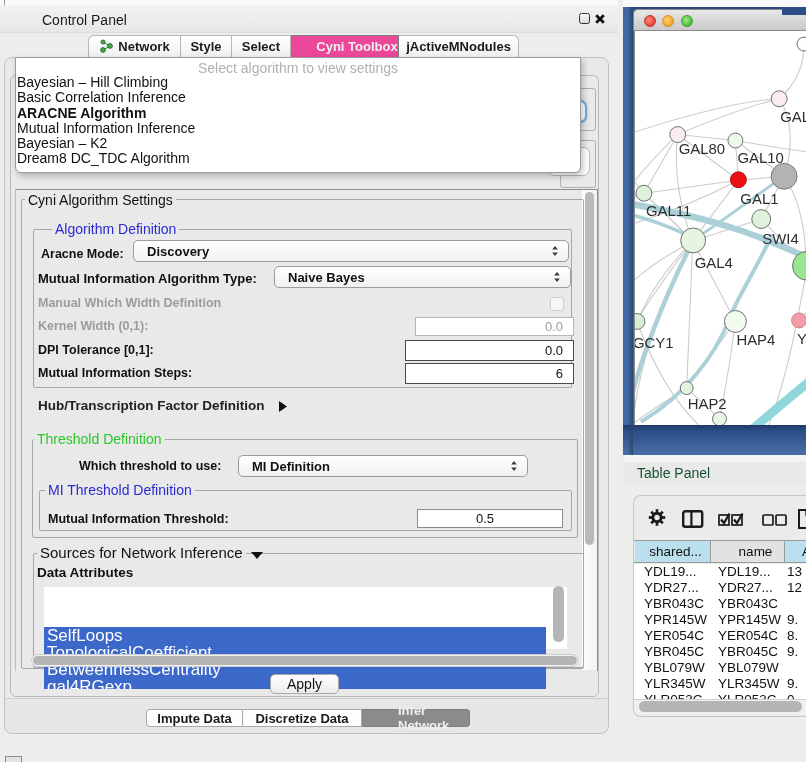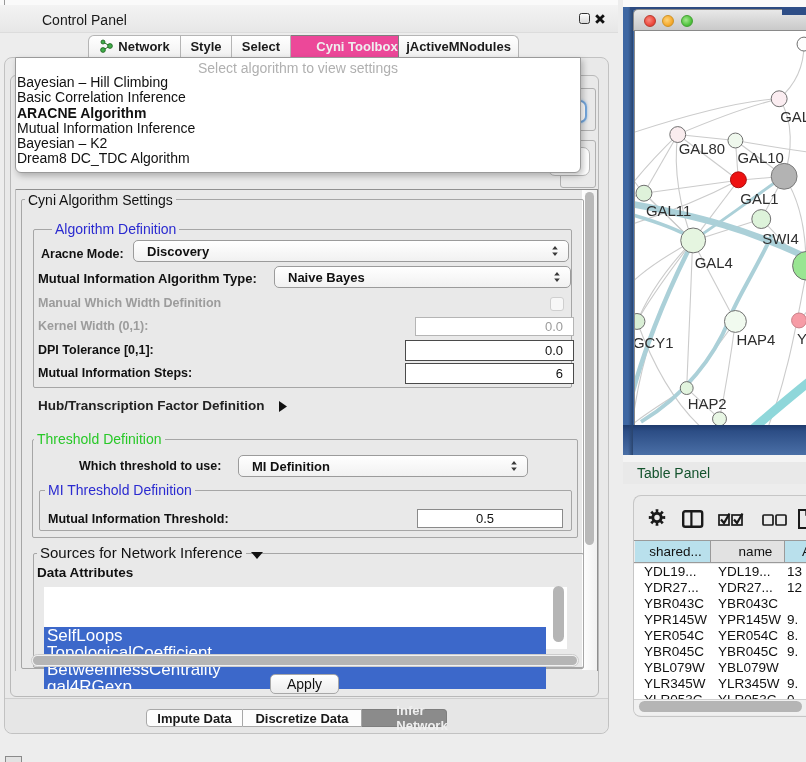--- a/index.html
+++ b/index.html
@@ -132,21 +132,21 @@
 
 <div class="abs" style="left:31px;top:654px;width:548px;height:13px;background:#f1f1f1;border:1px solid #cdcdcd;border-radius:7px;"></div>
 <div class="abs" style="left:33px;top:656px;width:544px;height:9px;background:#b5b5b5;border-radius:5px;"></div>
 
 <div class="abs" style="left:270px;top:674px;width:69px;height:20px;background:linear-gradient(#ffffff,#ececec);border:1px solid #a8a8a8;border-radius:5px;font-size:14px;color:#111;text-align:center;line-height:18px;">Apply</div>
 
 <div class="abs" style="left:5px;top:698px;width:603px;height:35px;background:#e6e6e6;border-radius:0 0 8px 8px;border-top:1px solid #cfcfcf;"></div>
 <div class="abs" style="left:146px;top:709px;height:18px;display:flex;font-size:13px;font-weight:bold;color:#1a1a1a;">
   <div class="tabtxt" style="width:97px;background:#fdfdfd;border:1px solid #a8a8a8;border-radius:4px 0 0 4px;">Impute Data</div>
   <div class="tabtxt" style="width:119px;background:#fdfdfd;border:1px solid #a8a8a8;border-left:none;">Discretize Data</div>
-  <div class="tabtxt" style="width:85px;background:#8b8b8b;border:1px solid #7e7e7e;border-left:none;border-radius:0 4px 4px 0;color:#efefef;padding-left:36px;">Infer Network</div>
+  <div class="tabtxt" style="width:108px;background:#8b8b8b;border:1px solid #7e7e7e;border-left:none;border-radius:0 4px 4px 0;color:#efefef;padding-left:36px;">Infer Network</div>
 </div>
 
 <div class="abs" style="left:5px;top:756px;width:17px;height:10px;background:#e2e2e2;border:1.5px solid #8a8a8a;"></div>
 
 <svg class="abs" style="left:617px;top:372px;" width="8" height="10" viewBox="0 0 8 10">
     <path d="M1 0 L7 5 L4 5.5 L5.5 9 L4 9.5 L2.8 6 L1 7.5 Z" fill="#444"></path>
   </svg>
 
 <div class="abs" style="left:15px;top:57px;width:566px;height:116px;background:#fff;border:1px solid #9a9a9a;border-radius:0 0 6px 6px;box-shadow:2px 3px 6px rgba(0,0,0,0.25);z-index:30;">
   <div class="abs" style="left:0;top:2px;width:564px;text-align:center;font-size:14px;color:#b0b0b0;">Select algorithm to view settings</div>

